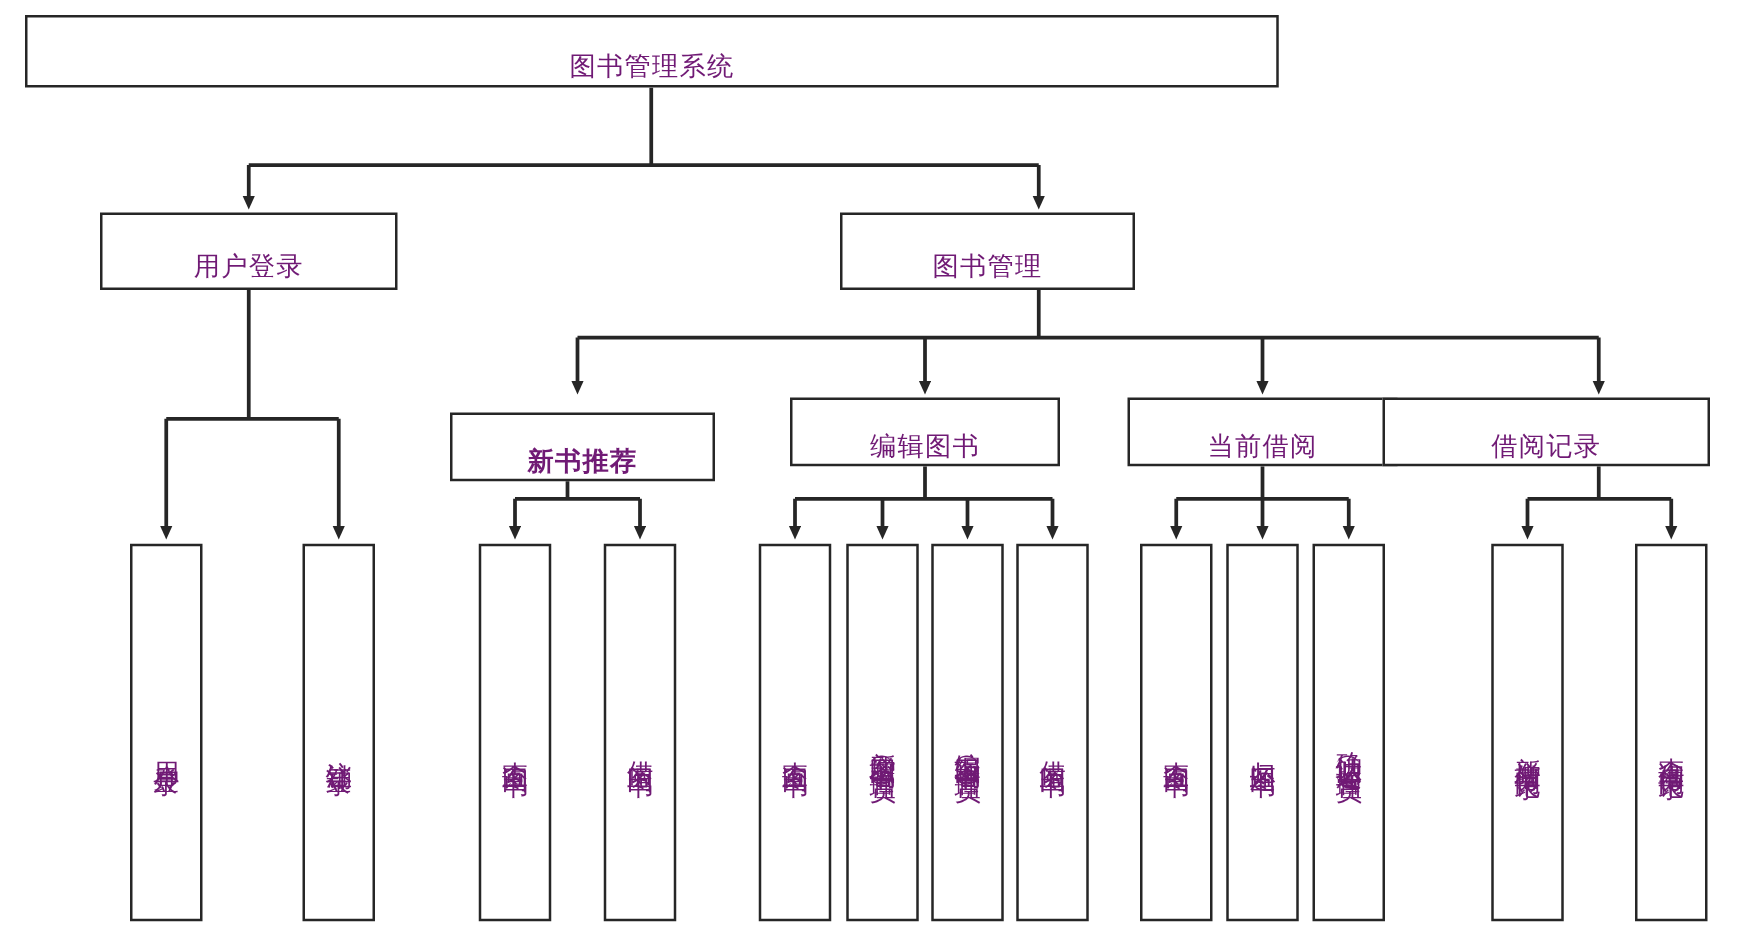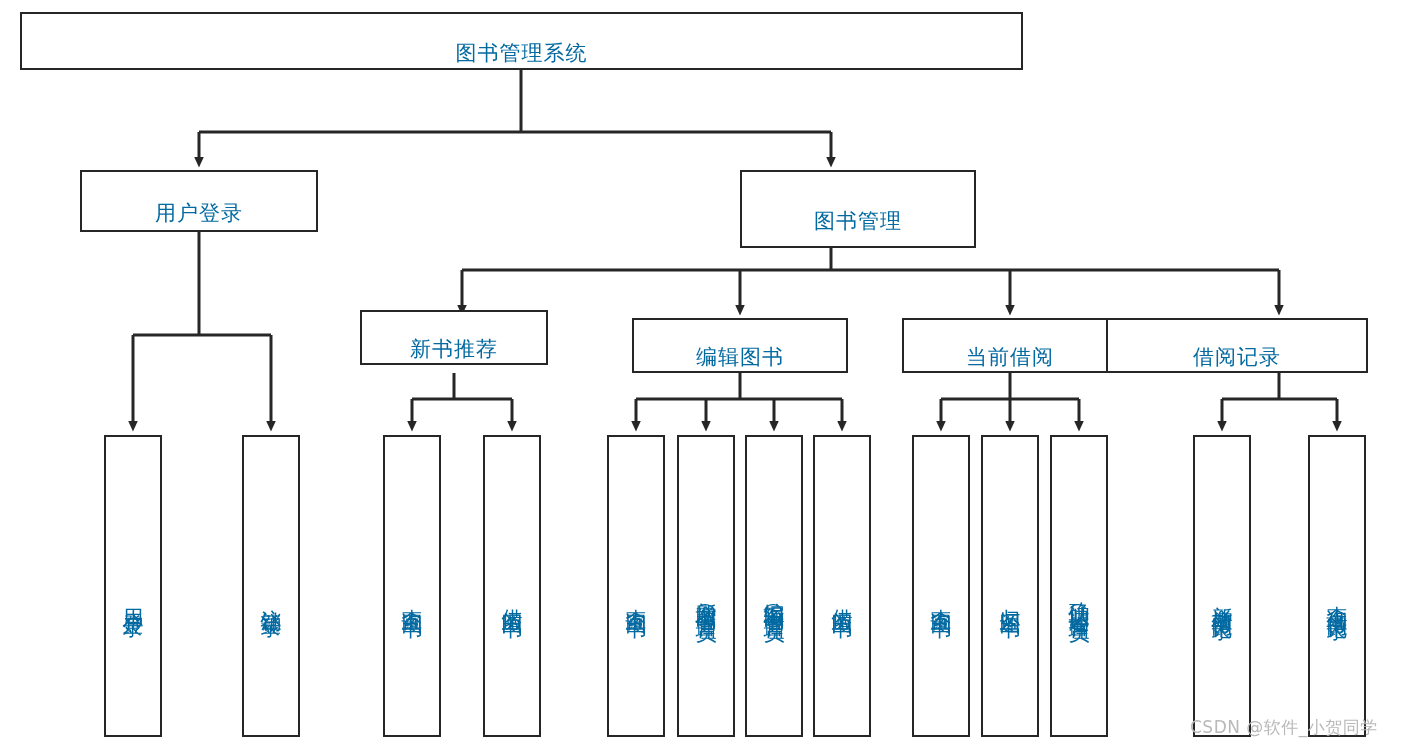--- a/index.html
+++ b/index.html
@@ -13,21 +13,21 @@
   .node{
     position:absolute;
     border:2.5px solid #262626;
     background:#ffffff;
     box-sizing:border-box;
     display:flex;
     align-items:center;
     justify-content:center;
   }
   .node .label{
-    color:#0369a1;
+    color:#701a75;
     font-size:21px;
     line-height:1.25;
     letter-spacing:1px;
     white-space:nowrap;
     user-select:none;
     margin-top:24px;
   }
   .node.vertical{
     align-items:center;
     justify-content:center;
@@ -105,25 +105,25 @@
     </g>
   </svg>
 
   <div class="node" style="left:20px;top:12px;width:1003px;height:58px;">
     <span class="label">图书管理系统</span>
   </div>
 
   <div class="node" style="left:80px;top:170px;width:238px;height:62px;">
     <span class="label">用户登录</span>
   </div>
-  <div class="node" style="left:740px;top:170px;width:236px;height:78px;text-align:right;">
+  <div class="node" style="left:672px;top:170px;width:236px;height:62px;text-align:right;">
     <span class="label">图书管理</span>
   </div>
 
-  <div class="node" style="left:360px;top:310px;width:188px;height:55px;">
+  <div class="node" style="left:360px;top:330px;width:212px;height:55px;font-weight:bold;">
     <span class="label">新书推荐</span>
   </div>
   <div class="node" style="left:632px;top:318px;width:216px;height:55px;">
     <span class="label">编辑图书</span>
   </div>
   <div class="node" style="left:902px;top:318px;width:216px;height:55px;text-align:right;">
     <span class="label">当前借阅</span>
   </div>
   <div class="node" style="left:1106px;top:318px;width:262px;height:55px;">
     <span class="label">借阅记录</span>
@@ -166,15 +166,14 @@
     <span class="label">确认归还（管理员）</span>
   </div>
 
   <div class="node vertical" style="left:1193px;top:435px;width:58px;height:302px;">
     <span class="label">新增借阅记录</span>
   </div>
   <div class="node vertical" style="left:1308px;top:435px;width:58px;height:302px;">
     <span class="label">查询借阅记录</span>
   </div>
 
-  <div class="watermark" style="left:1190px;top:716px;">CSDN @软件_小贺同学</div>
 
 </div>
 
 </body></html>

